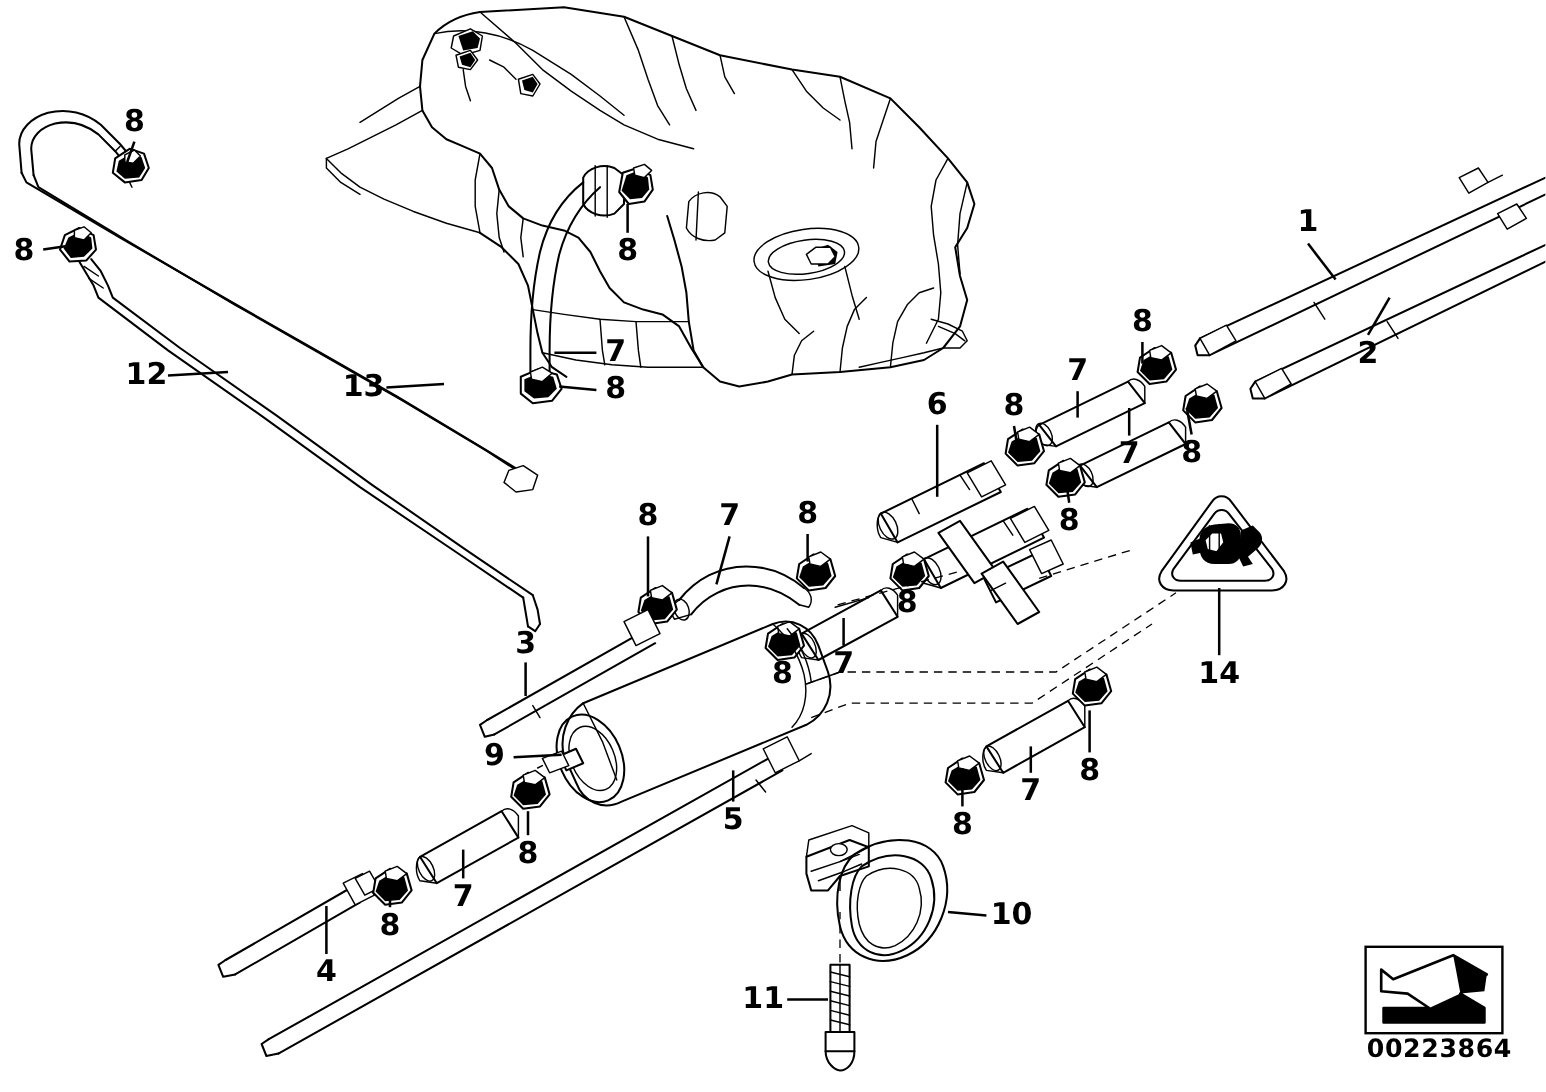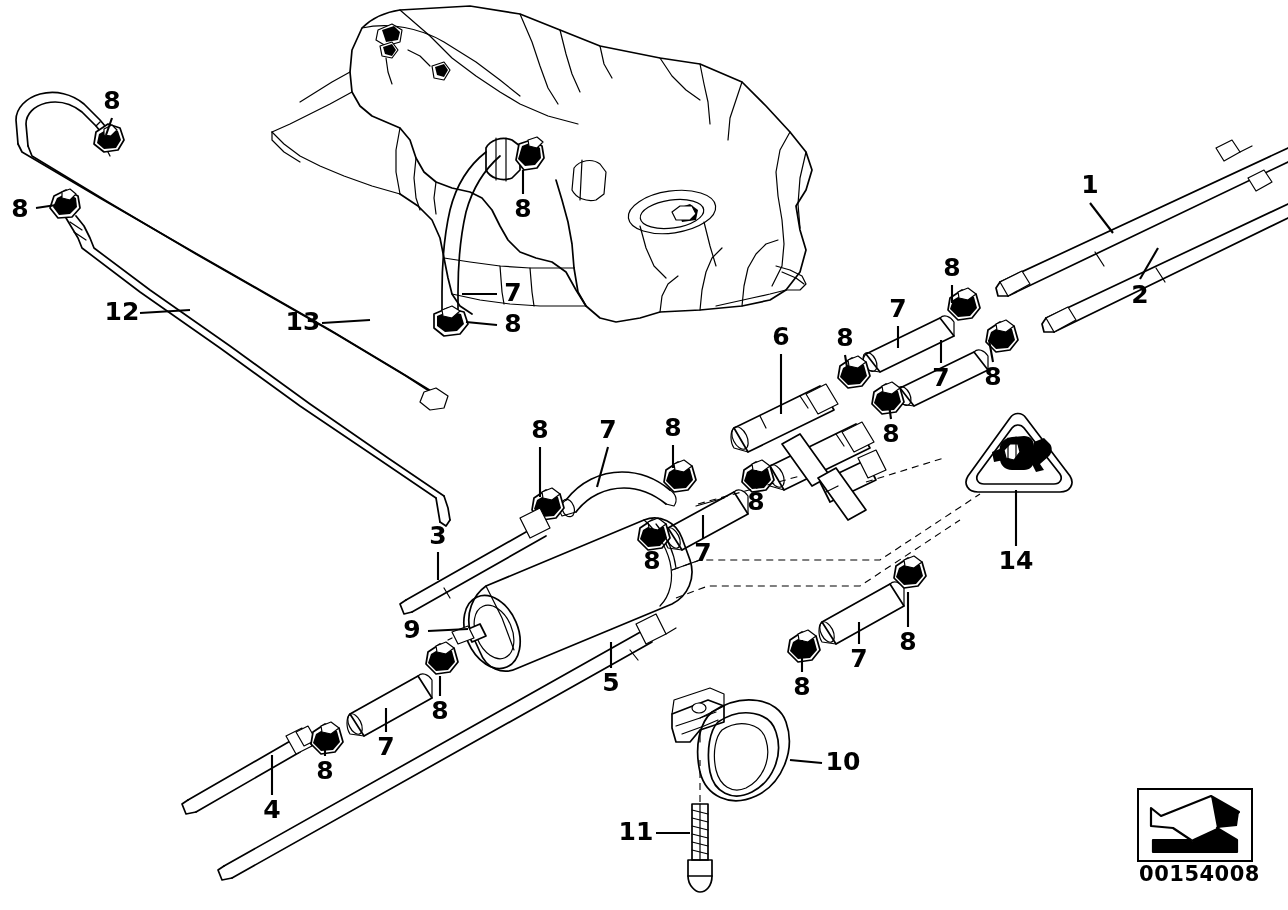--- a/index.html
+++ b/index.html
@@ -664,16 +664,16 @@
 
   <div class="footer-box">
     <div class="footer-frame">
       <svg viewBox="0 0 112 70" width="112" height="70">
         <path d="M12,36 L12,18 L22,26 L72,6 L100,22 L78,38 L98,50 L98,62 L14,62 L14,50 L52,50 L34,38 Z" fill="none" stroke="#000" stroke-width="2.2" stroke-linejoin="round"></path>
         <path d="M14,50 L52,50 L64,58 L64,62 L14,62 Z" fill="#000"></path>
         <path d="M72,6 L100,22 L98,36 L78,38 Z" fill="#000"></path>
         <path d="M78,38 L98,50 L98,62 L64,62 L52,50 Z" fill="#000"></path>
       </svg>
     </div>
-    <div class="footer-id">00154008</div>
+    <div class="footer-id">00223864</div>
   </div>
 
 </div>
 
 </body></html>

